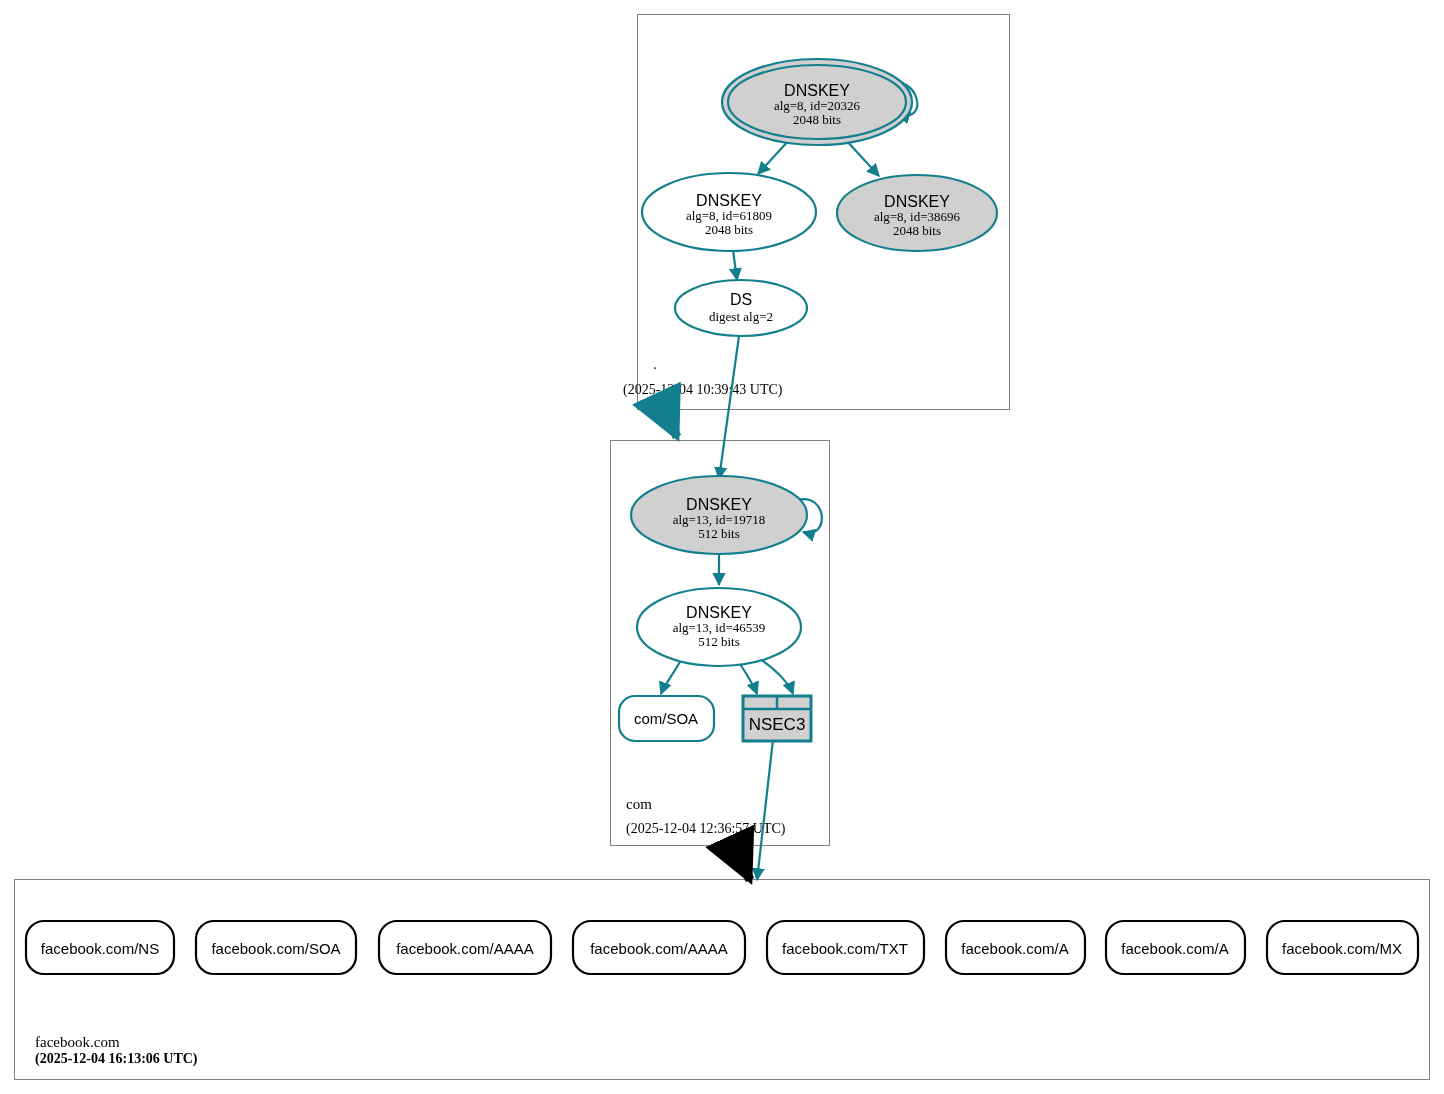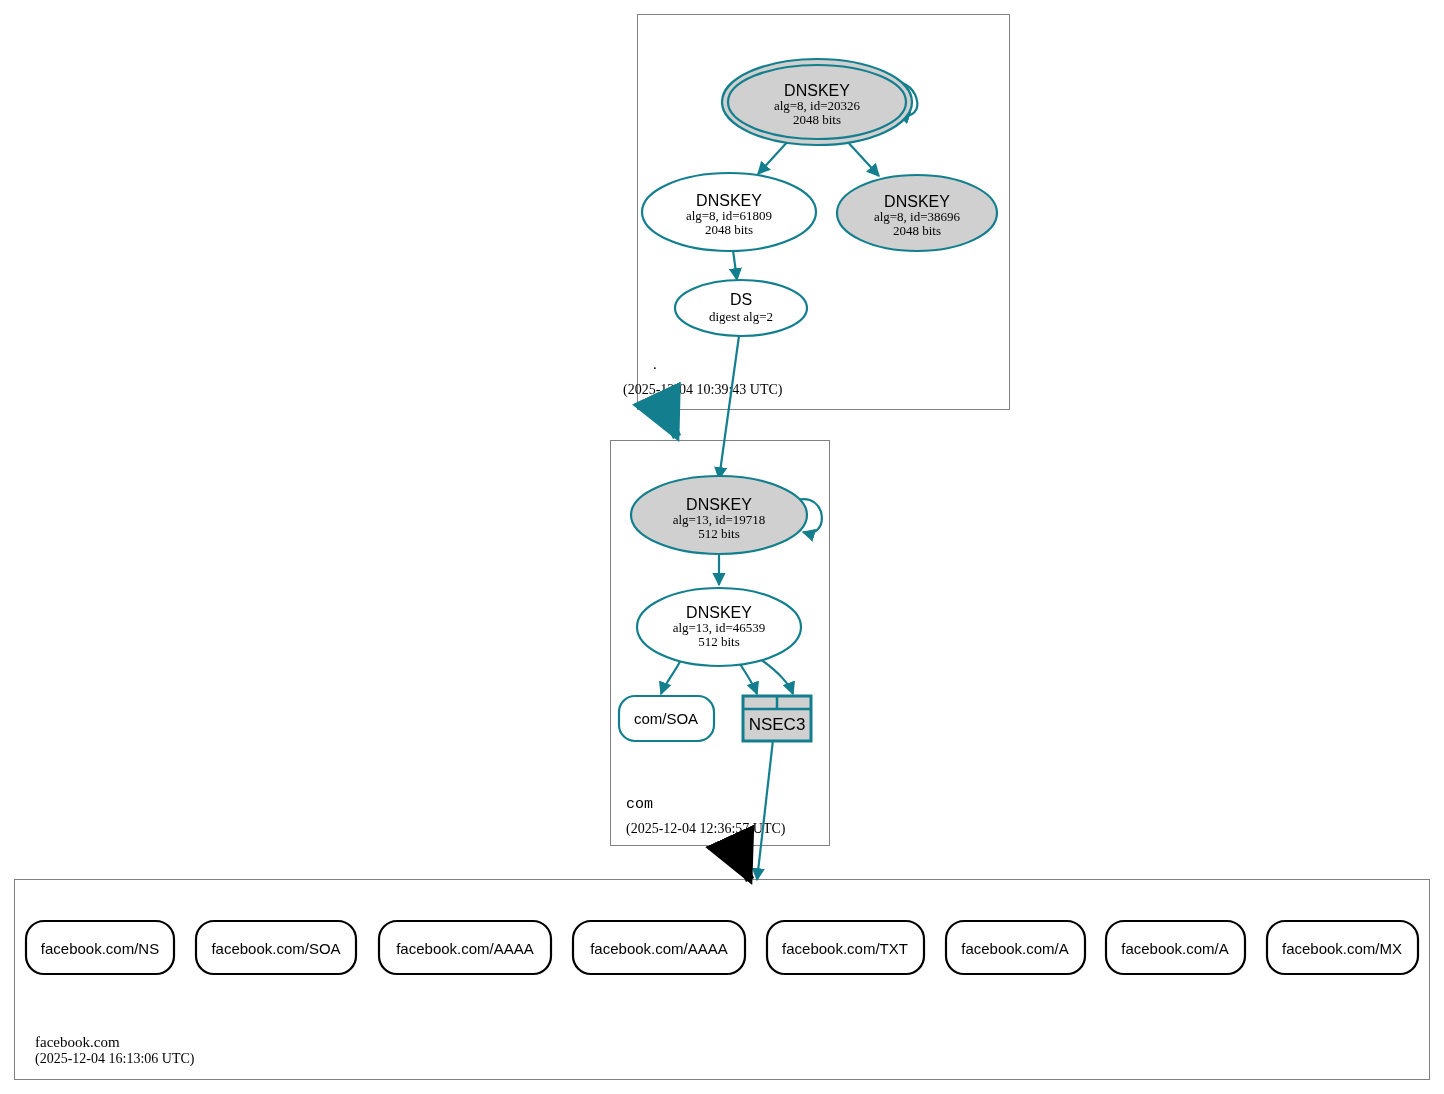--- a/index.html
+++ b/index.html
@@ -69,26 +69,26 @@
 </head>
 <body>
 
 <div id="canvas">
 
   <div class="zone-box" style="left:637px; top:14px; width:373px; height:396px;"></div>
   <div class="zone-label zone-name" style="left:653px; top:356px;">.</div>
   <div class="zone-label zone-time" style="left:623px; top:382px;">(2025-12-04 10:39:43 UTC)</div>
 
   <div class="zone-box" style="left:610px; top:440px; width:220px; height:406px;"></div>
-  <div class="zone-label zone-name" style="left:626px; top:796px;font-family:Liberation Mono, monospace;">com</div>
+  <div class="zone-label zone-name" style="left:626px; top:796px;">com</div>
   <div class="zone-label zone-time" style="left:626px; top:821px;text-align:center;">(2025-12-04 12:36:57 UTC)</div>
 
   <div class="zone-box" style="left:14px; top:879px; width:1416px; height:201px;"></div>
   <div class="zone-label zone-name" style="left:35px; top:1026px;margin-top:8px;">facebook.com</div>
-  <div class="zone-label zone-time" style="left:35px; top:1051px;">(2025-12-04 16:13:06 UTC)</div>
+  <div class="zone-label zone-time" style="left:35px; top:1051px;font-weight:bold;">(2025-12-04 16:13:06 UTC)</div>
 
   <svg width="1444" height="1094" viewBox="0 0 1444 1094">
     <defs>
       <marker id="arrow-teal" viewBox="0 0 10 10" refX="9" refY="5" markerWidth="6" markerHeight="6" orient="auto-start-reverse">
         <path d="M 0 0 L 10 5 L 0 10 z" fill="#137f8e"></path>
       </marker>
       <marker id="arrow-black" viewBox="0 0 10 10" refX="9" refY="5" markerWidth="6" markerHeight="6" orient="auto-start-reverse">
         <path d="M 0 0 L 10 5 L 0 10 z" fill="#000000"></path>
       </marker>
     </defs>

